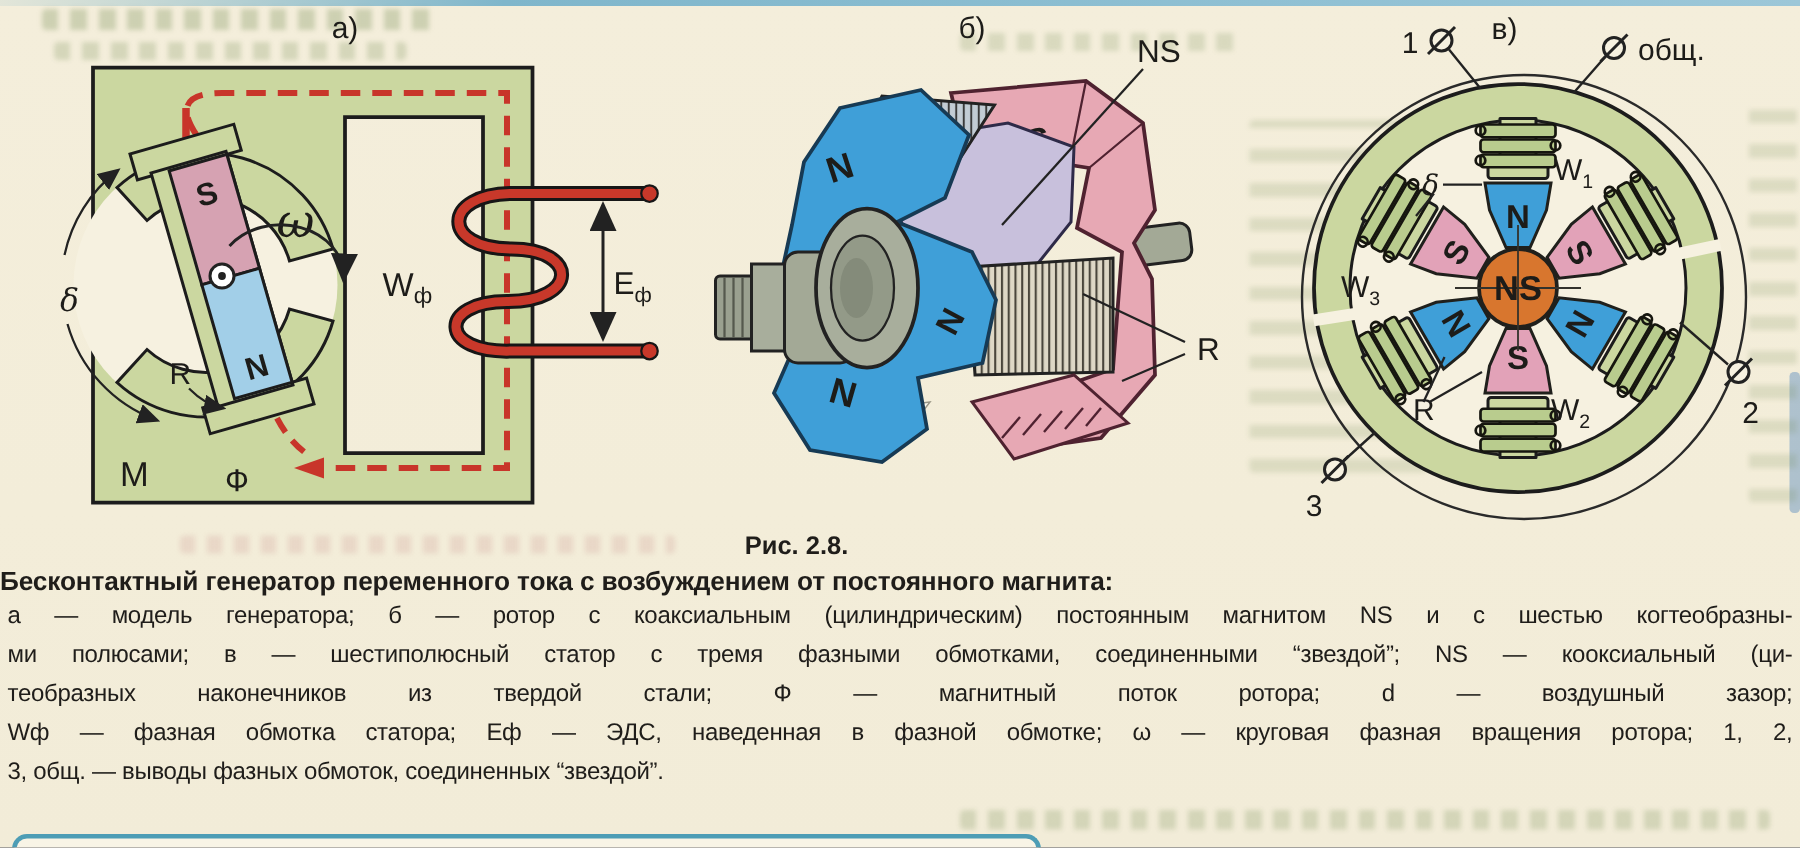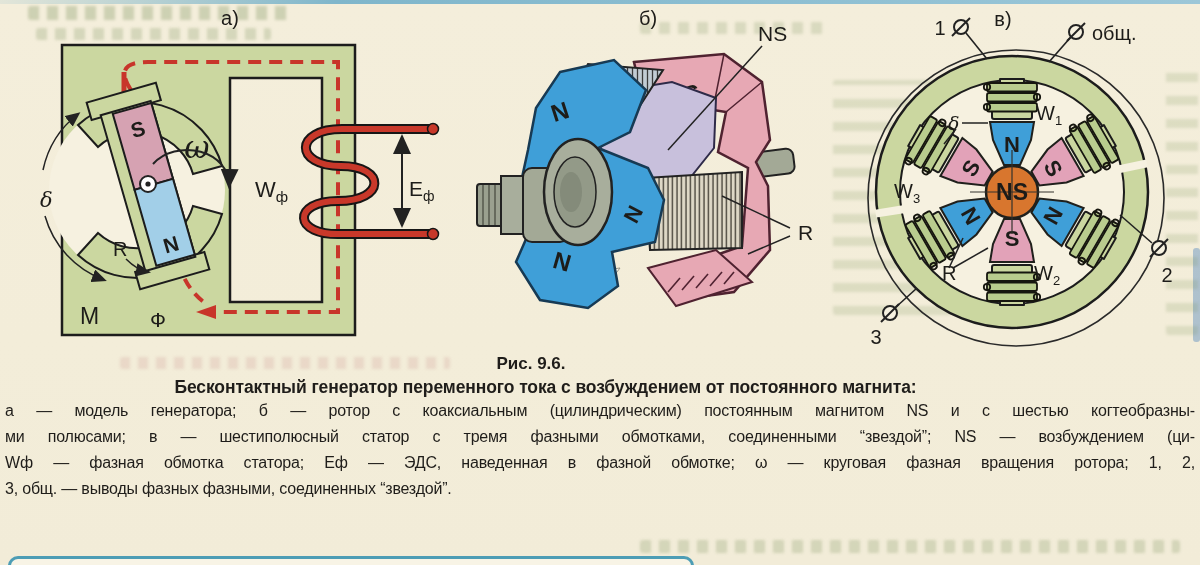--- a/index.html
+++ b/index.html
@@ -15,21 +15,21 @@
   .smudge{position:absolute;filter:blur(1.6px);border-radius:3px;pointer-events:none;}
   .sm-h{background:repeating-linear-gradient(90deg,rgba(116,140,84,.30) 0 11px,transparent 11px 19px);}
   .sm-col{background:repeating-linear-gradient(0deg,rgba(116,140,84,.18) 0 9px,transparent 9px 23px);}
   .sm-pink{background:repeating-linear-gradient(90deg,rgba(190,120,120,.18) 0 10px,transparent 10px 18px);}
   
   #bottom-box{left:8px;top:556px;width:680px;height:9px;background:#f8f4e6;
     border:3px solid #4d9db5;border-bottom:none;border-radius:10px 10px 0 0;}
   
   #caption{left:0;top:353px;width:1200px;}
   .fig-num{width:1200px;text-align:center;text-indent:-138px;font-weight:bold;font-size:17px;line-height:21px;}
-  .fig-title{width:1091px;text-align:center;font-weight:bold;font-size:17.5px;line-height:22px;margin-top:2px;letter-spacing:-0.1px;}
+  .fig-title{width:1091px;text-align:left;font-weight:bold;font-size:17.5px;line-height:22px;margin-top:2px;letter-spacing:-0.1px;}
   .cap-line{font-size:16px;line-height:26px;padding:0 5px;letter-spacing:-0.2px;white-space:nowrap;
     text-align:justify;text-align-last:justify;}
   .cap-line.last{text-align-last:left;}
   svg text{font-family:"Liberation Sans",sans-serif;fill:#1d1c19;}
   .serifit{font-family:"DejaVu Serif",serif;font-style:italic;}
 </style>
 </head>
 <body>
 
 <div id="page">
@@ -313,22 +313,23 @@
       <g>
         <line x1="917" y1="288" x2="896" y2="307" stroke="#222" stroke-width="1.6"></line>
         <circle cx="890" cy="313" r="7" fill="#f6f1e0" stroke="#222" stroke-width="2"></circle>
         <line x1="881" y1="322" x2="899" y2="304" stroke="#222" stroke-width="2"></line>
         <text x="876" y="344" font-size="20" text-anchor="middle">3</text>
       </g>
     </g>
   </svg>
 
   <div class="abs" id="caption">
-    <div class="fig-num">Рис. 9.6.</div>
+    <div class="fig-num">Рис. 2.8.</div>
     <div class="fig-title">Бесконтактный генератор переменного тока с возбуждением от постоянного магнита:</div>
     <div class="cap-line">а — модель генератора; б — ротор с коаксиальным (цилиндрическим) постоянным магнитом NS и с шестью когтеобразны-</div>
-    <div class="cap-line">ми полюсами; в — шестиполюсный статор с тремя фазными обмотками, соединенными “звездой”; NS — возбуждением (ци-</div>
+    <div class="cap-line">ми полюсами; в — шестиполюсный статор с тремя фазными обмотками, соединенными “звездой”; NS — кооксиальный (ци-</div>
+    <div class="cap-line">теобразных наконечников из твердой стали; Ф — магнитный поток ротора; d — воздушный зазор;</div>
     <div class="cap-line">Wф — фазная обмотка статора; Еф — ЭДС, наведенная в фазной обмотке; ω — круговая фазная вращения ротора; 1, 2,</div>
-    <div class="cap-line last">3, общ. — выводы фазных фазными, соединенных “звездой”.</div>
+    <div class="cap-line last">3, общ. — выводы фазных обмоток, соединенных “звездой”.</div>
   </div>
 
   <div class="abs" id="bottom-box"></div>
 </div>
 
 </body></html>

